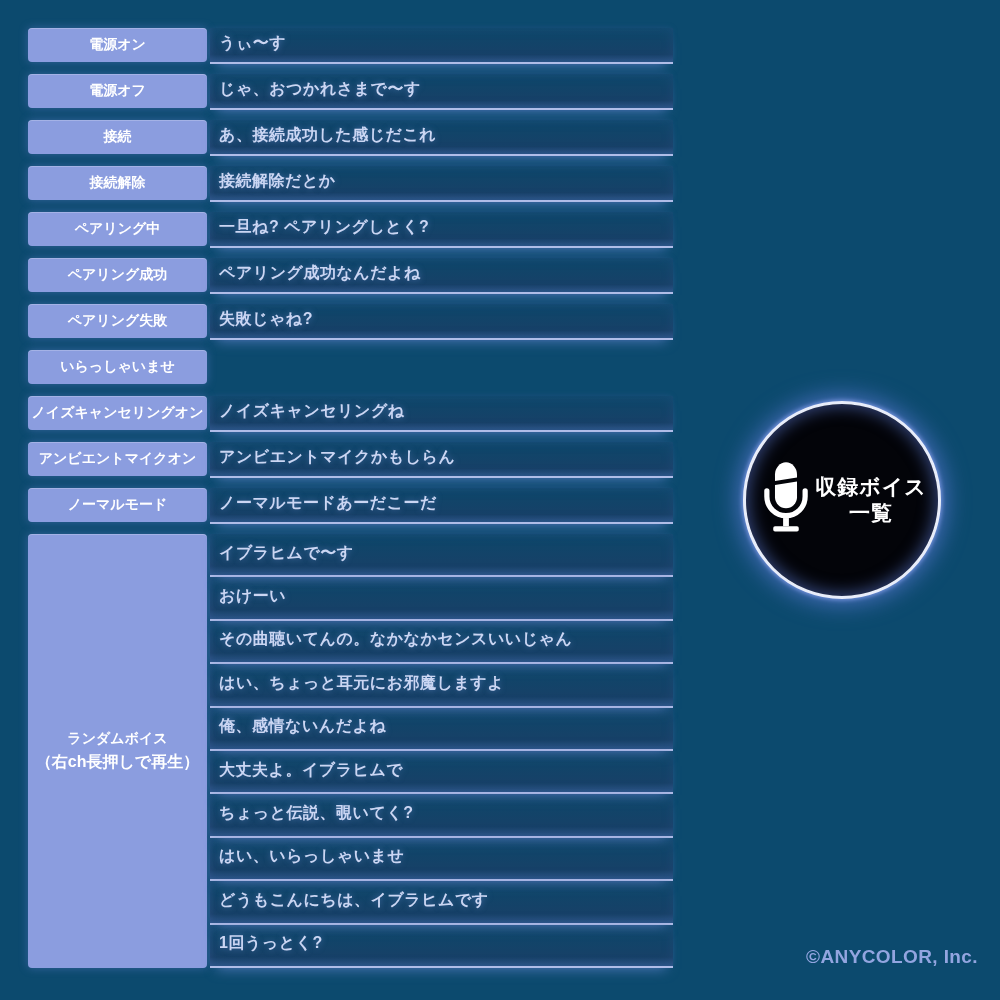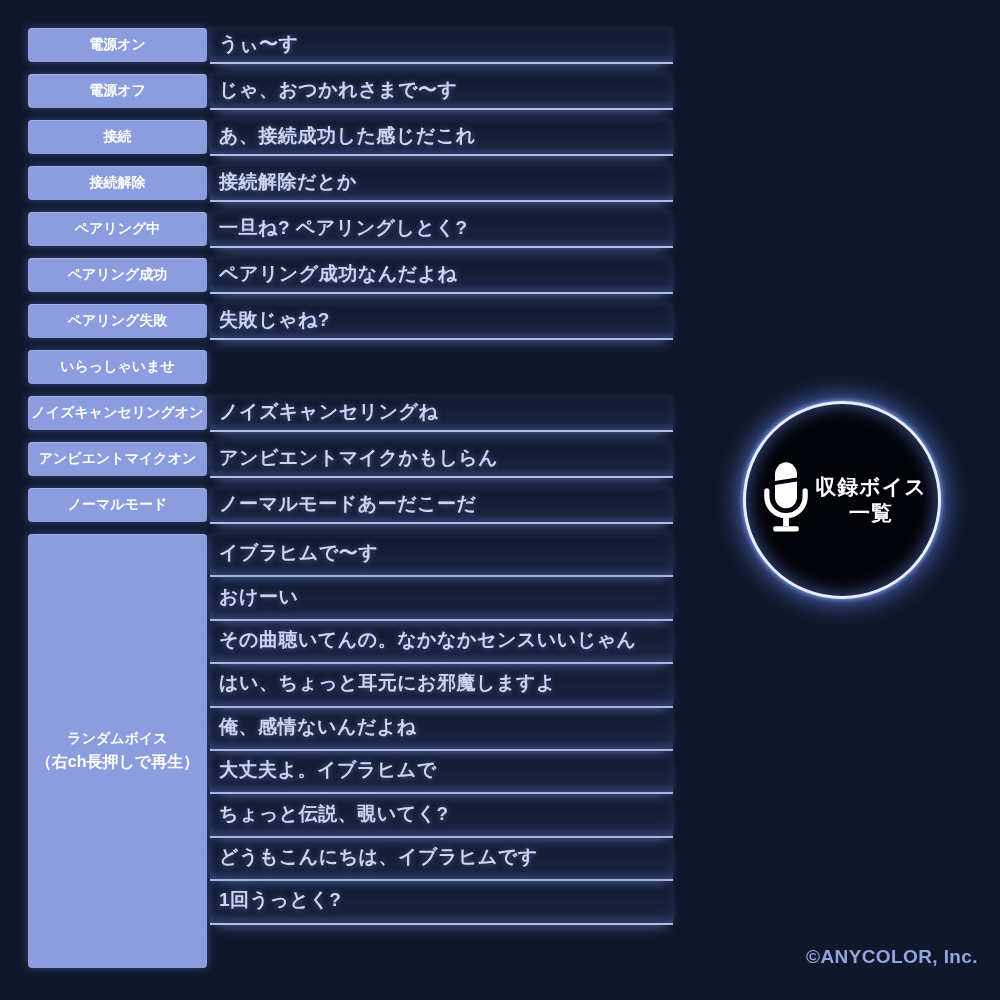--- a/index.html
+++ b/index.html
@@ -3,21 +3,21 @@
 <meta charset="utf-8">
 <style>
   * { box-sizing: border-box; margin: 0; padding: 0; }
   html, body { background: #000; }
   body {
     width: 1000px; height: 1000px;
     position: relative;
     overflow: hidden;
     font-family: "Liberation Sans", "DejaVu Sans", sans-serif;
   }
-  .stage { position: absolute; inset: 0; background: #0f172a; }
+  .stage { position: absolute; inset: 0; background: #0c4a6e; }
 
   
   .table { position: absolute; left: 28px; top: 28px; width: 645px; }
 
   .row { display: flex; height: 36px; margin-bottom: 10px; }
 
   .label-box {
     width: 179px; height: 34px; margin-right: 3px;
     background: #8b9ddf;
     border-radius: 4px;
@@ -25,21 +25,21 @@
     display: flex; align-items: center; justify-content: center;
     text-align: center;
     box-shadow: 0 0 10px rgba(105,130,215,.45), inset 0 1px 0 rgba(255,255,255,.22);
     flex-shrink: 0;
   }
 
   .cell {
     flex: 1; height: 36px;
     display: flex; align-items: center;
     padding-left: 9px; padding-bottom: 3px;
-    color: #cbd6f3; font-weight: bold; font-size: 19px;
+    color: #cbd6f3; font-weight: bold; font-size: 16px;
     letter-spacing: .5px;
     border-bottom: 2px solid #b0bde8;
     background: linear-gradient(180deg, rgba(16,22,40,.06) 0%, rgba(38,52,95,.42) 78%, rgba(74,95,158,.46) 100%);
     box-shadow: 0 8px 13px -7px rgba(115,145,225,.65),
                 0 -1px 6px -2px rgba(80,105,175,.35),
                 inset 0 0 12px rgba(70,95,165,.22);
     text-shadow: 0 0 6px rgba(130,155,235,.5);
     white-space: nowrap; overflow: hidden;
   }
 
@@ -134,20 +134,21 @@
         <div class="sub">（右ch長押しで再生）</div>
       </div>
       <div class="rlines" id="random-lines">
           <div class="cell">イブラヒムで〜す</div>
           <div class="cell">おけーい</div>
           <div class="cell">その曲聴いてんの。なかなかセンスいいじゃん</div>
           <div class="cell">はい、ちょっと耳元にお邪魔しますよ</div>
           <div class="cell">俺、感情ないんだよね</div>
           <div class="cell">大丈夫よ。イブラヒムで</div>
           <div class="cell">ちょっと伝説、覗いてく?</div>
+          <div class="cell">はい、いらっしゃいませ</div>
           <div class="cell">どうもこんにちは、イブラヒムです</div>
           <div class="cell">1回うっとく?</div>
         </div>
     </div>
   </div>
 
   <div class="badge">
     <svg viewBox="0 0 100 130" aria-hidden="true">
       <path fill="#ffffff" d="M31 28 a19 21 0 0 1 38 0 v5 l-38 6 z"></path>
       <path fill="#ffffff" d="M31 46 l38 -6 v27 a19 19 0 0 1 -38 0 z"></path>

